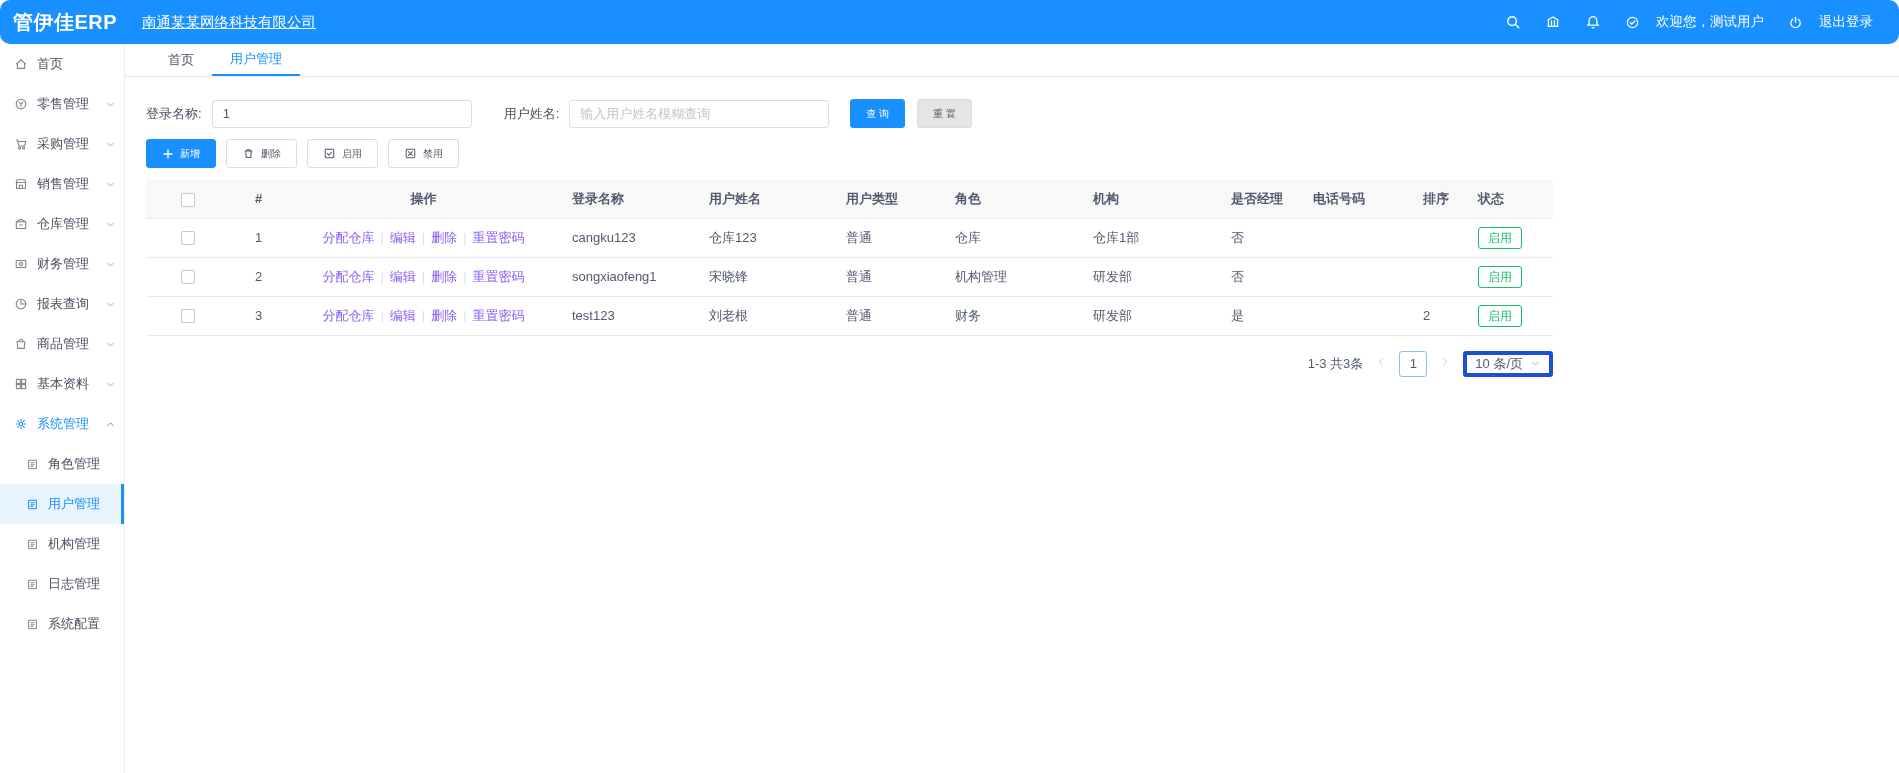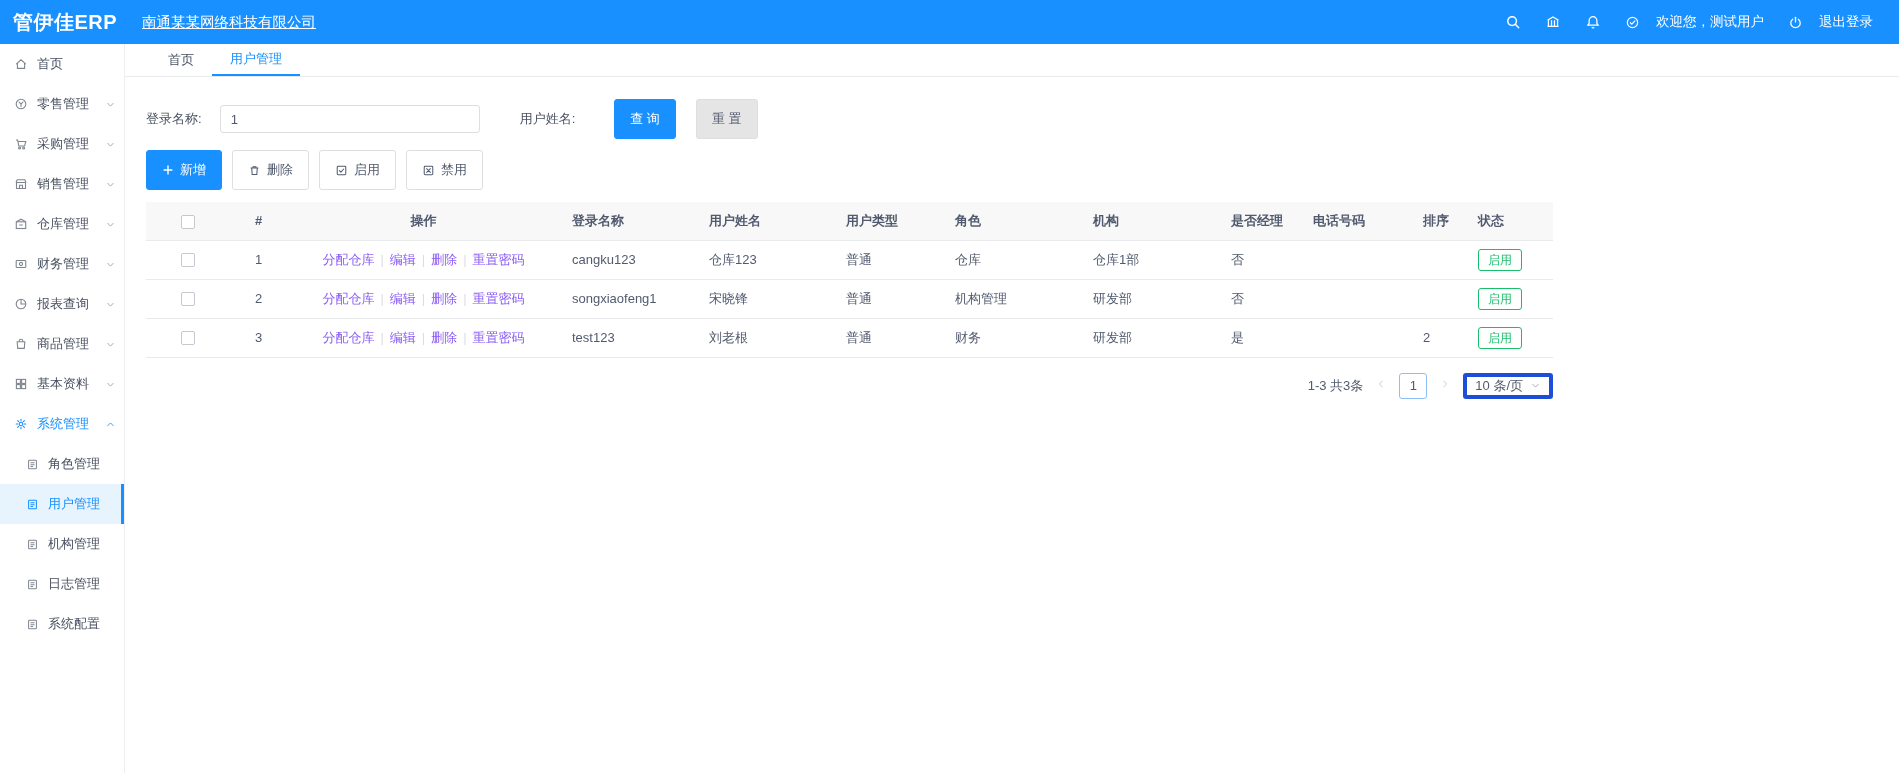--- a/index.html
+++ b/index.html
@@ -4,21 +4,21 @@
 <style>
 * { box-sizing: border-box; }
 html, body { margin:0; padding:0; }
 body {
   width:1899px; height:773px; overflow:hidden;
   font-family:"Liberation Sans","DejaVu Sans",sans-serif;
   background:#fff; color:#515a6e;
 }
 
 
-.header { height:44px; background:#1890ff; display:flex; align-items:center; color:#fff; }
+.header { height:44px; background:#1890ff; display:flex; align-items:center; color:#fff;border-radius:10px; }
 .logo { width:125px; padding-left:13px; font-size:20px; font-weight:bold; letter-spacing:.5px; cursor:pointer; white-space:nowrap; }
 .company { margin-left:17px; font-size:14.5px;text-decoration:underline; }
 .header-right { margin-left:auto; display:flex; align-items:center; gap:24px; padding-right:26px; font-size:13.5px; }
 .hicon { display:flex; cursor:pointer; }
 .hgroup { display:flex; align-items:center; gap:16px; cursor:pointer; white-space:nowrap; }
 
 
 .layout { display:flex; height:729px; }
 .sidebar { width:125px; border-right:1px solid #eceef2; overflow:hidden; background:#fff; }
 .side-item { height:40px; display:flex; align-items:center; padding:0 8px 0 14px; font-size:13px; color:#495060; cursor:pointer; white-space:nowrap; }
@@ -32,26 +32,26 @@
 .side-sub.active .sicon { color:#1890ff; }
 .main { flex:1; min-width:0; }
 
 
 .tabbar { height:33px; border-bottom:1px solid #e8eaec; display:flex; padding-left:25px; }
 .tab { padding:0 18px; font-size:13px; color:#495060; display:flex; align-items:center; cursor:pointer; }
 .tab.active { color:#1890ff; border-bottom:2px solid #1890ff; }
 
 
 .content { width:1432px; padding:22px 0 0 21px; }
-.search-row { display:flex; align-items:center; margin-bottom:11px; font-size:13px; color:#495060;gap:8px; }
+.search-row { display:flex; align-items:center; margin-bottom:11px; font-size:13px; color:#495060; }
 .search-row label { margin-right:10px; white-space:nowrap; }
 .inp { width:260px; height:28px; border:1px solid #dcdee2; border-radius:3px; padding:0 10px; font-size:13px; color:#515a6e; outline:none; font-family:inherit; }
 .inp::placeholder { color:#c0c4cc; }
 .lbl2 { margin-left:32px; }
-.btn { height:40px; padding:0 15px; border-radius:3px; font-size:13px; display:inline-flex; align-items:center; gap:6px; cursor:pointer; border:1px solid #dcdee2; background:#fff; color:#515a6e; font-family:inherit; white-space:nowrap; }
+.btn { height:29px; padding:0 15px; border-radius:3px; font-size:10px; display:inline-flex; align-items:center; gap:6px; cursor:pointer; border:1px solid #dcdee2; background:#fff; color:#515a6e; font-family:inherit; white-space:nowrap; }
 .btn .bicon { display:flex; }
 .btn-primary { background:#1890ff; border-color:#1890ff; color:#fff; }
 .btn-query { margin-left:21px; }
 .btn-reset { margin-left:12px; background:#e5e5e5; }
 .toolbar { display:flex; gap:10px; margin-bottom:12px; }
 
 
 table { width:1407px; border-collapse:collapse; table-layout:fixed; }
 th { background:#f8f8f9; height:38px; font-size:13px; color:#515a6e; font-weight:bold; text-align:left; padding:0 12px; border-bottom:1px solid #e8eaec; white-space:nowrap; }
 td { height:39px; font-size:13px; color:#515a6e; padding:0 12px; border-bottom:1px solid #e8eaec; overflow:hidden; white-space:nowrap; }
@@ -305,20 +305,21 @@
         <div class="tab">首页</div>
         <div class="tab active">用户管理</div>
       </div>
 
     <div class="content">
 
       <div class="search-row">
         <label>登录名称:</label>
         <input class="inp" type="text" value="1" style="">
         <label class="lbl2">用户姓名:</label>
+        <input class="inp" type="text" placeholder="输入用户姓名模糊查询" style="">
         <button class="btn btn-primary btn-query">查 询</button>
         <button class="btn btn-reset">重 置</button>
       </div>
 
       <div class="toolbar">
         <button class="btn btn-primary">
           <span class="bicon">
               <svg width="12" height="12" viewBox="0 0 14 14" fill="none" stroke="currentColor" stroke-width="1.1" aria-hidden="true">
                 <path d="M7 2.4v9.2M2.4 7h9.2" stroke-width="1.6" stroke-linecap="round"></path>
               </svg>

